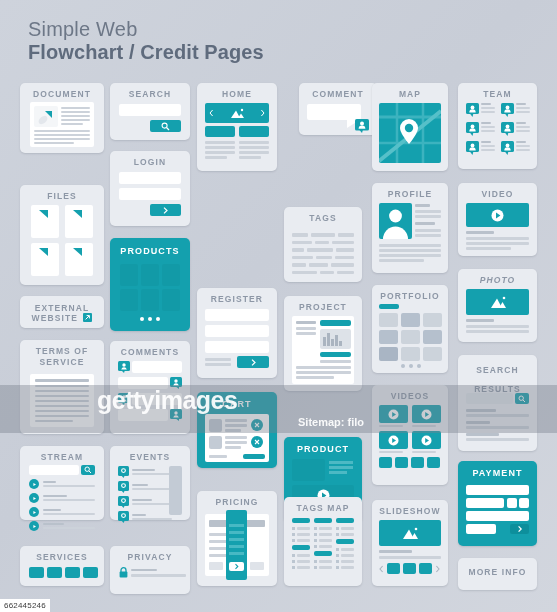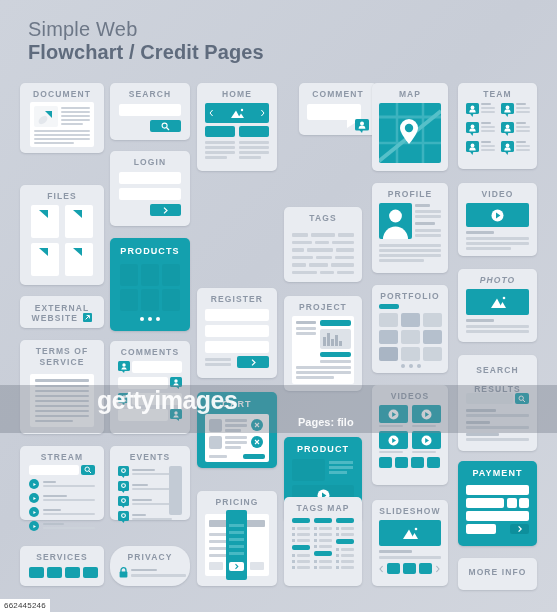--- a/index.html
+++ b/index.html
@@ -330,21 +330,21 @@
           </svg>
         <div>
             <div class="bar dk" style="width:14px;height:2px;margin-bottom:2px;"></div>
             <div class="bar" style="width:40px;height:2px;"></div>
           </div>
       </div>
     </div>
     <div class="greybox" style="position:absolute;left:59px;top:20px;width:13px;height:49px;"></div>
   </div>
 
-  <div class="card" style="left:110px;top:546px;width:80px;height:40px;border-radius:18px;">
+  <div class="card" style="left:110px;top:546px;width:80px;height:48px;">
     <div class="ct">PRIVACY</div>
     <div class="row" style="position:absolute;left:9px;top:21px;align-items:center;gap:3px;">
       <svg width="9" height="11" viewBox="0 0 9 11">
           <path d="M2 5 V3.2 a2.5 2.5 0 0 1 5 0 V5" stroke="#14a0ae" stroke-width="1.3" fill="none"></path>
           <rect x="0.6" y="4.6" width="7.8" height="6" rx="1" fill="#14a0ae"></rect>
         </svg>
       <div>
           <div class="bar dk" style="width:26px;height:2.5px;margin-bottom:3px;"></div>
           <div class="bar" style="width:55px;height:2.5px;"></div>
         </div>
@@ -915,16 +915,16 @@
         </svg>
     </div>
   </div>
 
   <div class="card" style="left:458px;top:558px;width:79px;height:32px;">
     <div class="ct" style="padding-top:9px;">MORE INFO</div>
   </div>
 
   <div class="wm-band" style="top:385px;height:48px;"></div>
   <div class="wm-text" style="left:97px;top:386px;font-size:25px;letter-spacing:-.5px;">gettyimages</div>
-  <div class="wm-text" style="left:298px;top:416px;font-size:11px;">Pages: filo</div>
+  <div class="wm-text" style="left:298px;top:416px;font-size:11px;">Sitemap: filo</div>
   <div class="sid">662445246</div>
 
 </div>
 
 </body></html>

